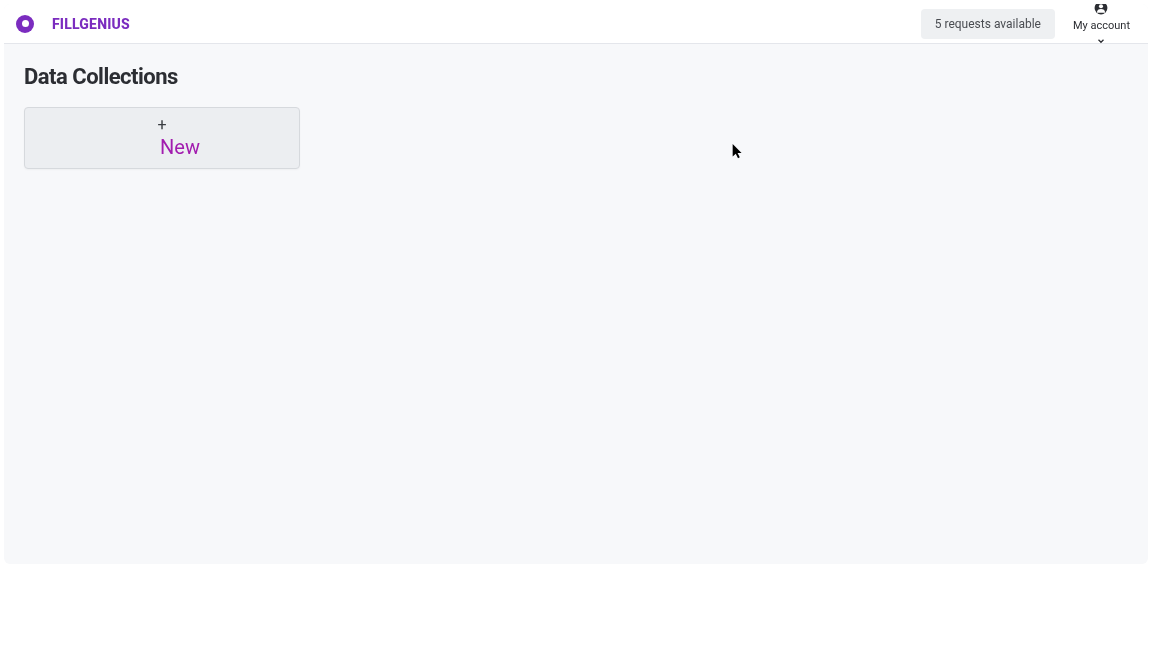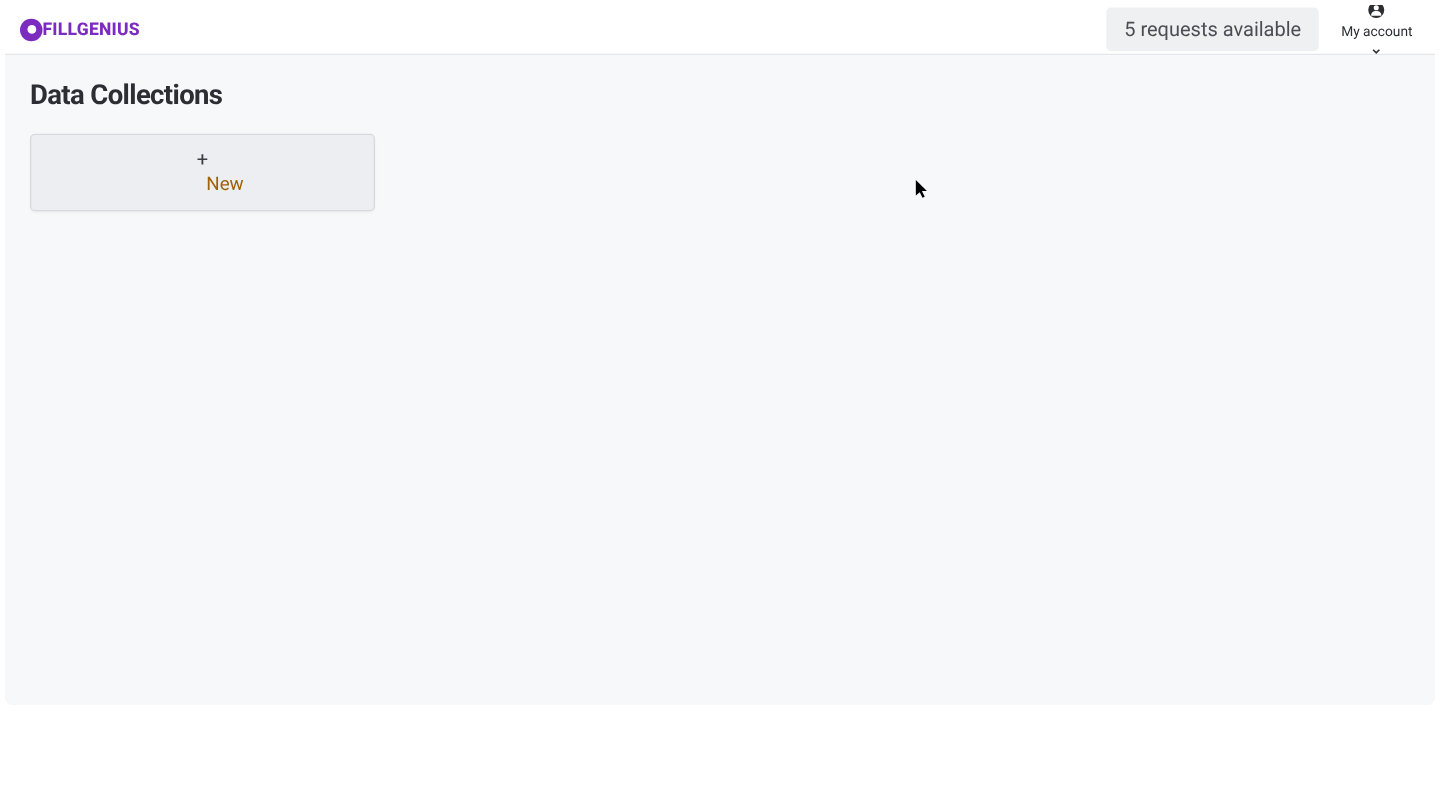--- a/index.html
+++ b/index.html
@@ -32,21 +32,21 @@
       background: #ffffff;
       border-bottom: 1px solid #e4e6eb;
       display: flex;
       align-items: center;
       justify-content: space-between;
       padding: 0 12px;
     }
     .logo {
       display: flex;
       align-items: center;
-      gap: 0;
+      gap: 18px;
     }
     .logo-icon {
       width: 18px;
       height: 18px;
       background: #7b2cbf;
       border-radius: 50%;
       display: flex;
       align-items: center;
       justify-content: center;
       position: relative;
@@ -71,21 +71,21 @@
       color: #7b2cbf;
     }
     .header-right {
       display: flex;
       align-items: center;
       gap: 12px;
     }
     .requests-badge {
       background: #eef0f2;
       color: #4a4d52;
-      font-size: 16px;
+      font-size: 12px;
       padding: 8px 14px;
       border-radius: 4px;
     }
     .account-btn {
       display: flex;
       align-items: center;
       gap: 4px;
       font-size: 11px;
       color: #2c2e33;
       cursor: pointer;
@@ -130,22 +130,22 @@
       gap: 2px;
       box-shadow: 0 1px 2px rgba(0,0,0,0.04);
     }
     .plus-icon {
       font-size: 16px;
       color: #3a3d42;
       line-height: 1;
       font-weight: 400;
     }
     .new-label {
-      font-size: 15px;
-      color: #a16207;
+      font-size: 20px;
+      color: #a21caf;
       margin-left: 36px;
     }
     .cursor {
       position: absolute;
       top: 144px;
       left: 732px;
       width: 12px;
       height: 16px;
       pointer-events: none;
     }

